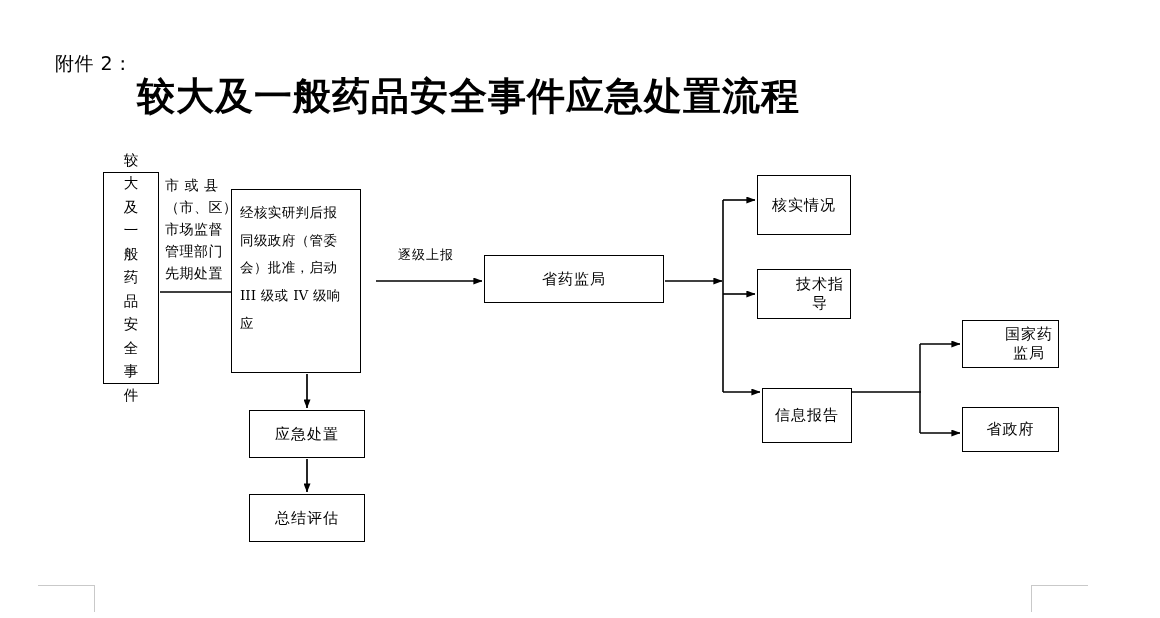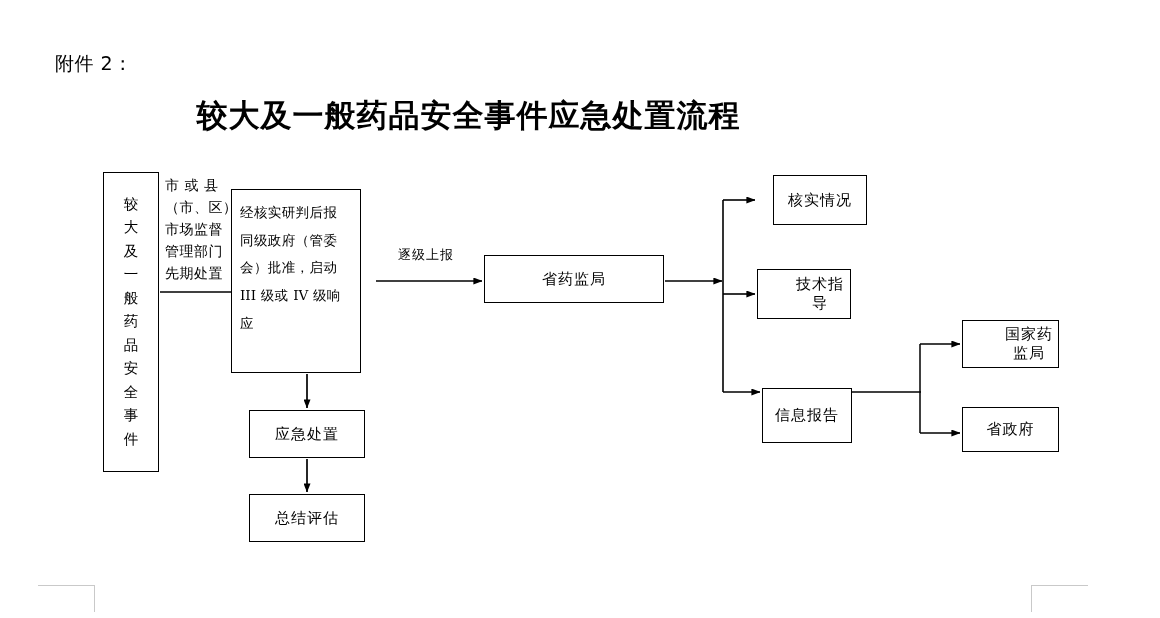--- a/index.html
+++ b/index.html
@@ -34,24 +34,24 @@
     top: 10px;
     font-size: 19px;
     line-height: 1.2;
     letter-spacing: 0.5px;
     white-space: nowrap;
     margin-top: 42px;
   }
   .doc-title {
     position: absolute;
     left: 0;
-    top: 95px;
+    top: 71px;
     width: 937px;
     text-align: center;
-    font-size: 31px;
+    font-size: 38px;
     font-weight: bold;
     letter-spacing: 1px;
   }
   .node {
     position: absolute;
     box-sizing: border-box;
     border: 1.6px solid #000;
     background: #fff;
     display: flex;
     align-items: center;
@@ -61,21 +61,21 @@
   .node-text {
     font-size: 15px;
     line-height: 1.25;
     letter-spacing: 1px;
   }
   
   #node-event {
     left: 103px;
     top: 172px;
     width: 56px;
-    height: 300px;
+    height: 212px;
     align-items: center;
   }
   #node-event .node-text {
     font-size: 14.5px;
     line-height: 1.62;
     letter-spacing: 0px;
     writing-mode: horizontal-tb;
     width: 18px;
     word-break: break-all;
     white-space: normal;
@@ -117,22 +117,21 @@
   #node-prov-nmpa {
     left: 484px;
     top: 255px;
     width: 180px;
     height: 48px;
   }
   #node-verify {
     left: 757px;
     top: 175px;
     width: 94px;
-    height: 50px;
-    margin-left: 16px;
+    height: 60px;
   }
   #node-tech {
     left: 757px;
     top: 269px;
     width: 94px;
     height: 50px;
     padding-left: 32px;
   }
   #node-report {
     left: 762px;

